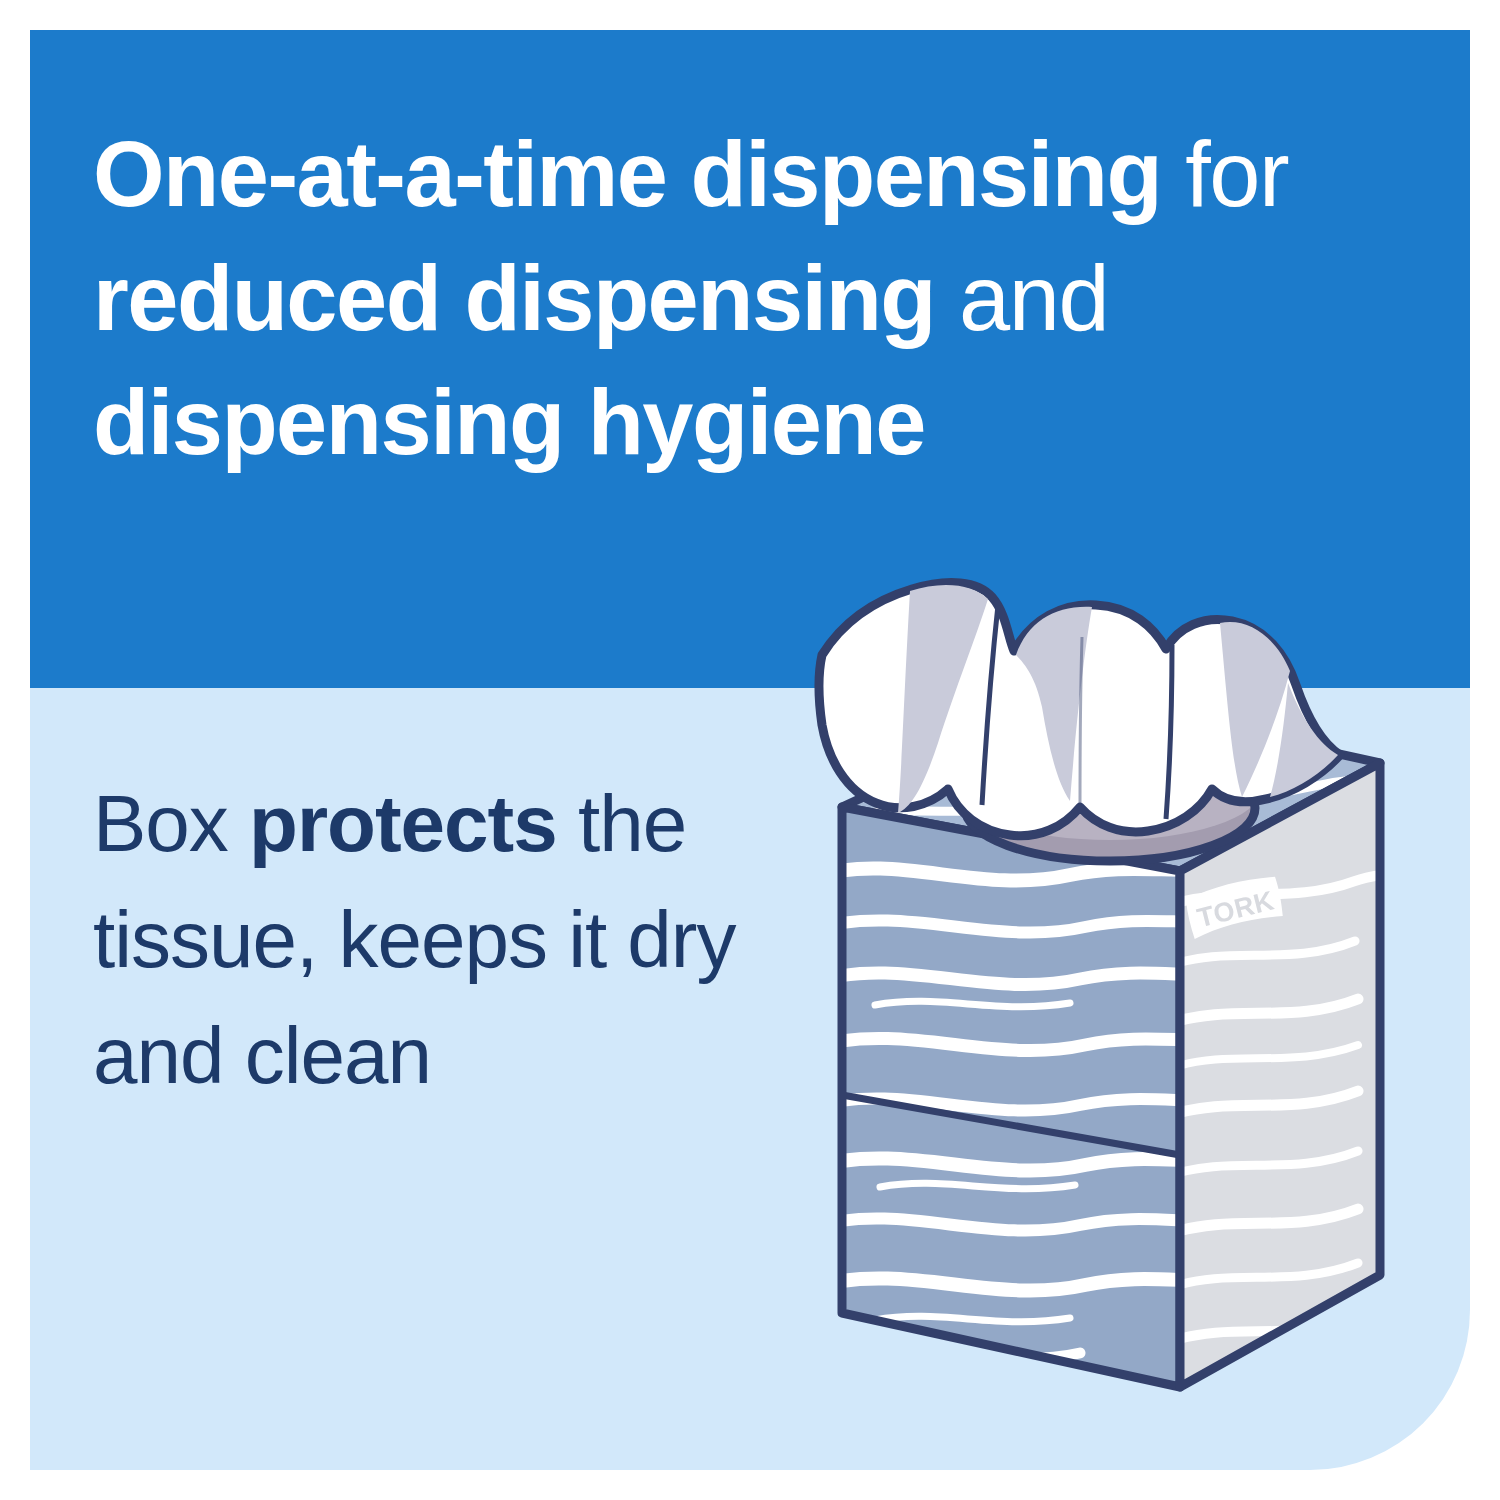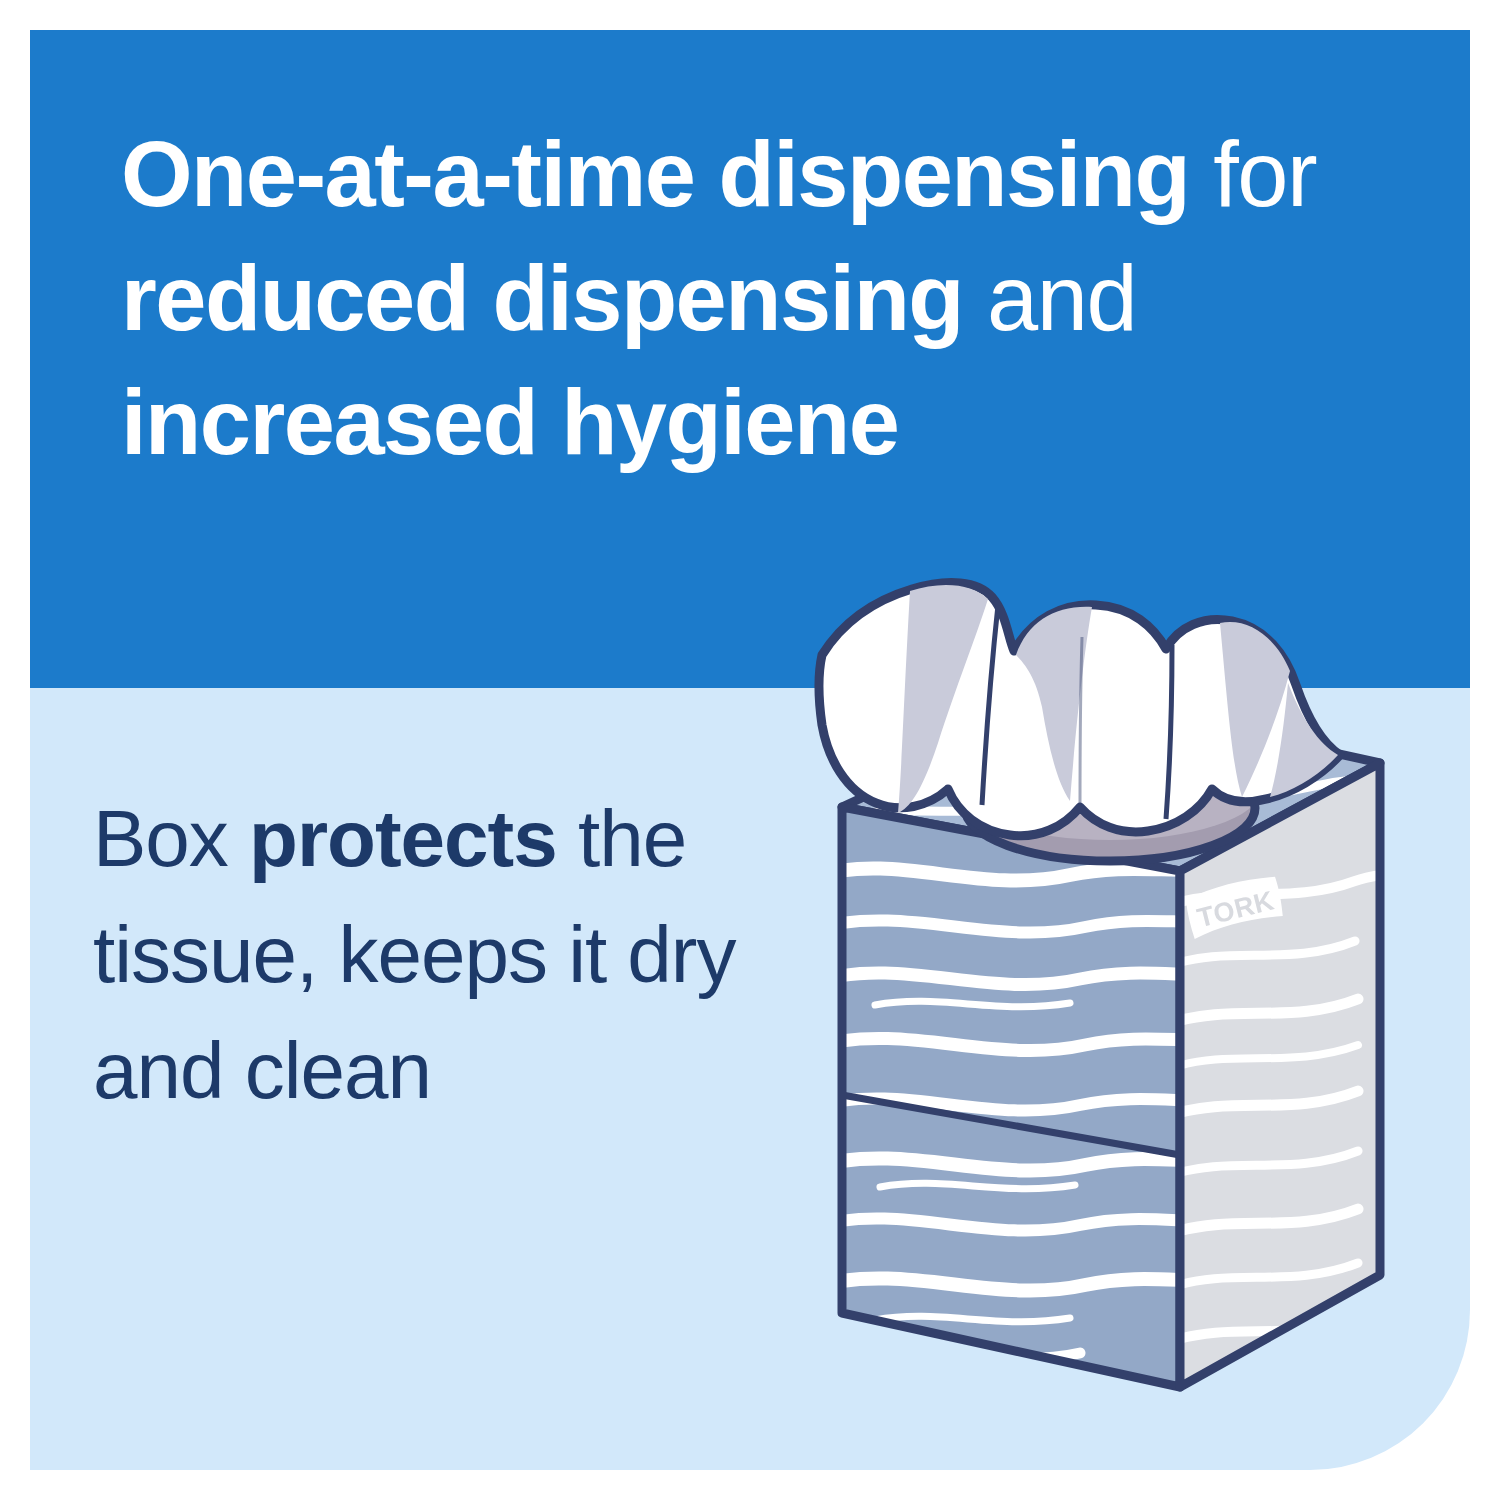--- a/index.html
+++ b/index.html
@@ -41,39 +41,38 @@
     width: 1340px;
     color: #ffffff;
     font-family: "Liberation Sans", sans-serif;
     font-size: 92px;
     line-height: 124px;
     letter-spacing: -1.5px;
     font-weight: 400;
   }
   .headline b {
     font-weight: 700;
-    margin-left: 28px;
   }
 
   
   .panel-bottom {
     position: absolute;
     left: 30px;
     top: 688px;
     width: 1440px;
     height: 782px;
     background: #D2E8FA;
     border-bottom-right-radius: 160px;
     overflow: hidden;
   }
 
   .subcopy {
     position: absolute;
     left: 63px;
-    top: 93px;
+    top: 78px;
     width: 700px;
     color: #1D3A69;
     font-family: "Liberation Sans", sans-serif;
     font-size: 80px;
     line-height: 116px;
     letter-spacing: -1px;
     font-weight: 400;
   }
   .subcopy b { font-weight: 700; }
 
@@ -92,21 +91,21 @@
     height: 860px;
     overflow: visible;
   }
 </style>
 </head>
 <body>
 
 <div id="poster">
 
   <div class="panel-top">
-    <div class="headline"><b>One-at-a-time dispensing</b><span> for </span><b>reduced dispensing</b><span> and </span><b>increased hygiene</b></div>
+    <div class="headline"><b>One-at-a-time dispensing</b><span> for </span><b>reduced dispensing</b><span> and </span><b>dispensing hygiene</b></div>
   </div>
 
   <div class="panel-bottom">
     <div class="subcopy"><span>Box </span><b>protects</b><span> the tissue, keeps it dry and clean</span></div>
   </div>
 
   <div class="illustration">
     <svg viewBox="0 0 640 860" xmlns="http://www.w3.org/2000/svg">
       <defs>
 

